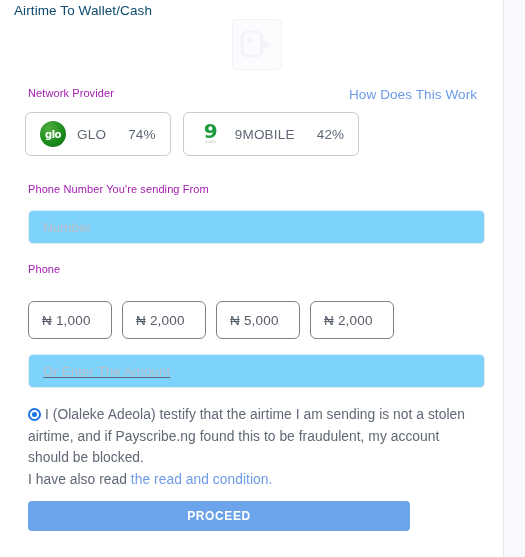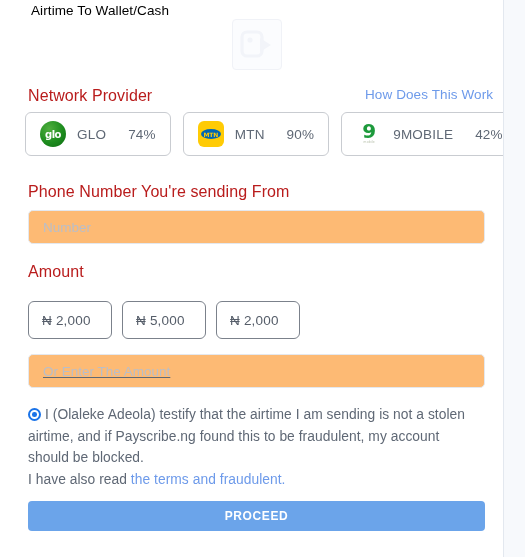--- a/index.html
+++ b/index.html
@@ -14,54 +14,54 @@
     position: absolute;
     left: 0; top: 0;
     width: 504px;
     height: 557px;
     background: #ffffff;
     border-right: 1px solid #e3e8ef;
     overflow: hidden;
   }
   .page-title {
     position: absolute;
-    left: 31px; top: 3px;
-    font-size: 13.5px;
-    color: #000000;
+    left: 14px; top: 3px;
+    font-size: 13.5px;
+    color: #0c4a6e;
     letter-spacing: .1px;
     white-space: nowrap;
   }
   
   .img-placeholder {
     position: absolute;
     left: 232px; top: 19px;
     width: 50px; height: 51px;
     background: #fbfcfe;
     border: 1px solid #f0f2f7;
     border-radius: 4px;
   }
   .img-placeholder svg { display:block; margin: 8px auto 0; }
 
   .label {
     position: absolute;
-    font-size: 16px;
-    color: #b91c1c;
+    font-size: 11px;
+    color: #a21caf;
     letter-spacing: .1px;
     white-space: nowrap;
   }
   .link {
     position: absolute;
     font-size: 13.5px;
     color: #6d9aea;
     letter-spacing: .1px;
     white-space: nowrap;
     cursor: pointer;
   }
   .lbl-network { left: 28px; top: 87px; }
-  .lnk-how { left: 349px; top: 87px; margin-left: 16px; }
+  .lnk-how { left: 349px; top: 87px; }
   .lbl-phone { left: 28px; top: 183px; text-align: right; }
   .lbl-amount { left: 28px; top: 263px; }
 
   
   .providers {
     position: absolute;
     left: 25px; top: 112px;
     display: flex;
     gap: 12px;
     justify-content: flex-end;
@@ -130,21 +130,21 @@
   }
 
   
   .text-input {
     position: absolute;
     left: 28px;
     width: 457px;
     height: 34px;
     border: 1px solid #e4e8ee;
     border-radius: 5px;
-    background: #fdba74;
+    background: #7dd3fc;
     font-family: "Liberation Sans", sans-serif;
     font-size: 13.5px;
     color: #5f6875;
     padding: 0 14px;
     outline: none;
   }
   .text-input::placeholder { color: #b9bec8; }
   .in-number { top: 210px; }
   .in-amount { top: 354px; text-decoration: underline; }
 
@@ -198,21 +198,21 @@
     width: 4.6px; height: 4.6px;
     border-radius: 50%;
     background: #1a73e8;
   }
   .terms-link { color: #6d9aea; cursor: pointer; }
 
   
   .proceed {
     position: absolute;
     left: 28px; top: 501px;
-    width: 457px;
+    width: 382px;
     height: 30px;
     background: #6ba4ea;
     border: none;
     border-radius: 4px;
     color: #ffffff;
     font-family: "Liberation Sans", sans-serif;
     font-size: 12px;
     font-weight: bold;
     letter-spacing: .6px;
     cursor: pointer;
@@ -239,54 +239,46 @@
   <div class="providers">
 
     <div class="provider">
       <span class="logo logo-glo">
         <span>glo</span>
       </span>
       <span class="pname">GLO</span>
       <span class="ppct">74%</span>
     </div>
 
-    <div class="provider">
-      <span class="logo logo-mtn">
-        <span class="oval">
-            <span>MTN</span>
-          </span>
-      </span>
-      <span class="pname">MTN</span>
-      <span class="ppct">90%</span>
-    </div>
 
     <div class="provider">
       <span class="logo logo-9mobile">
         <span class="nine">9</span>
         <span class="sub">mobile</span>
       </span>
       <span class="pname">9MOBILE</span>
       <span class="ppct">42%</span>
     </div>
 
   </div>
 
   <div class="label lbl-phone">Phone Number You're sending From</div>
   <input class="text-input in-number" type="text" placeholder="Number" style="">
 
-  <div class="label lbl-amount">Amount</div>
+  <div class="label lbl-amount">Phone</div>
 
   <div class="amounts">
+    <div class="chip">₦ 1,000</div>
     <div class="chip">₦ 2,000</div>
     <div class="chip">₦ 5,000</div>
     <div class="chip">₦ 2,000</div>
   </div>
 
   <input class="text-input in-amount" type="text" placeholder="Or Enter The Amount" style="">
 
   <div class="consent">
     <span class="radio"></span><span>I (Olaleke Adeola) testify that the airtime I am sending is not a stolen airtime, and if Payscribe.ng found this to be fraudulent, my account should be blocked.</span><br>
-    <span>I have also read </span><span class="terms-link">the terms and fraudulent.</span>
+    <span>I have also read </span><span class="terms-link">the read and condition.</span>
   </div>
 
   <button class="proceed">PROCEED</button>
 
 </div>
 
 </body></html>

